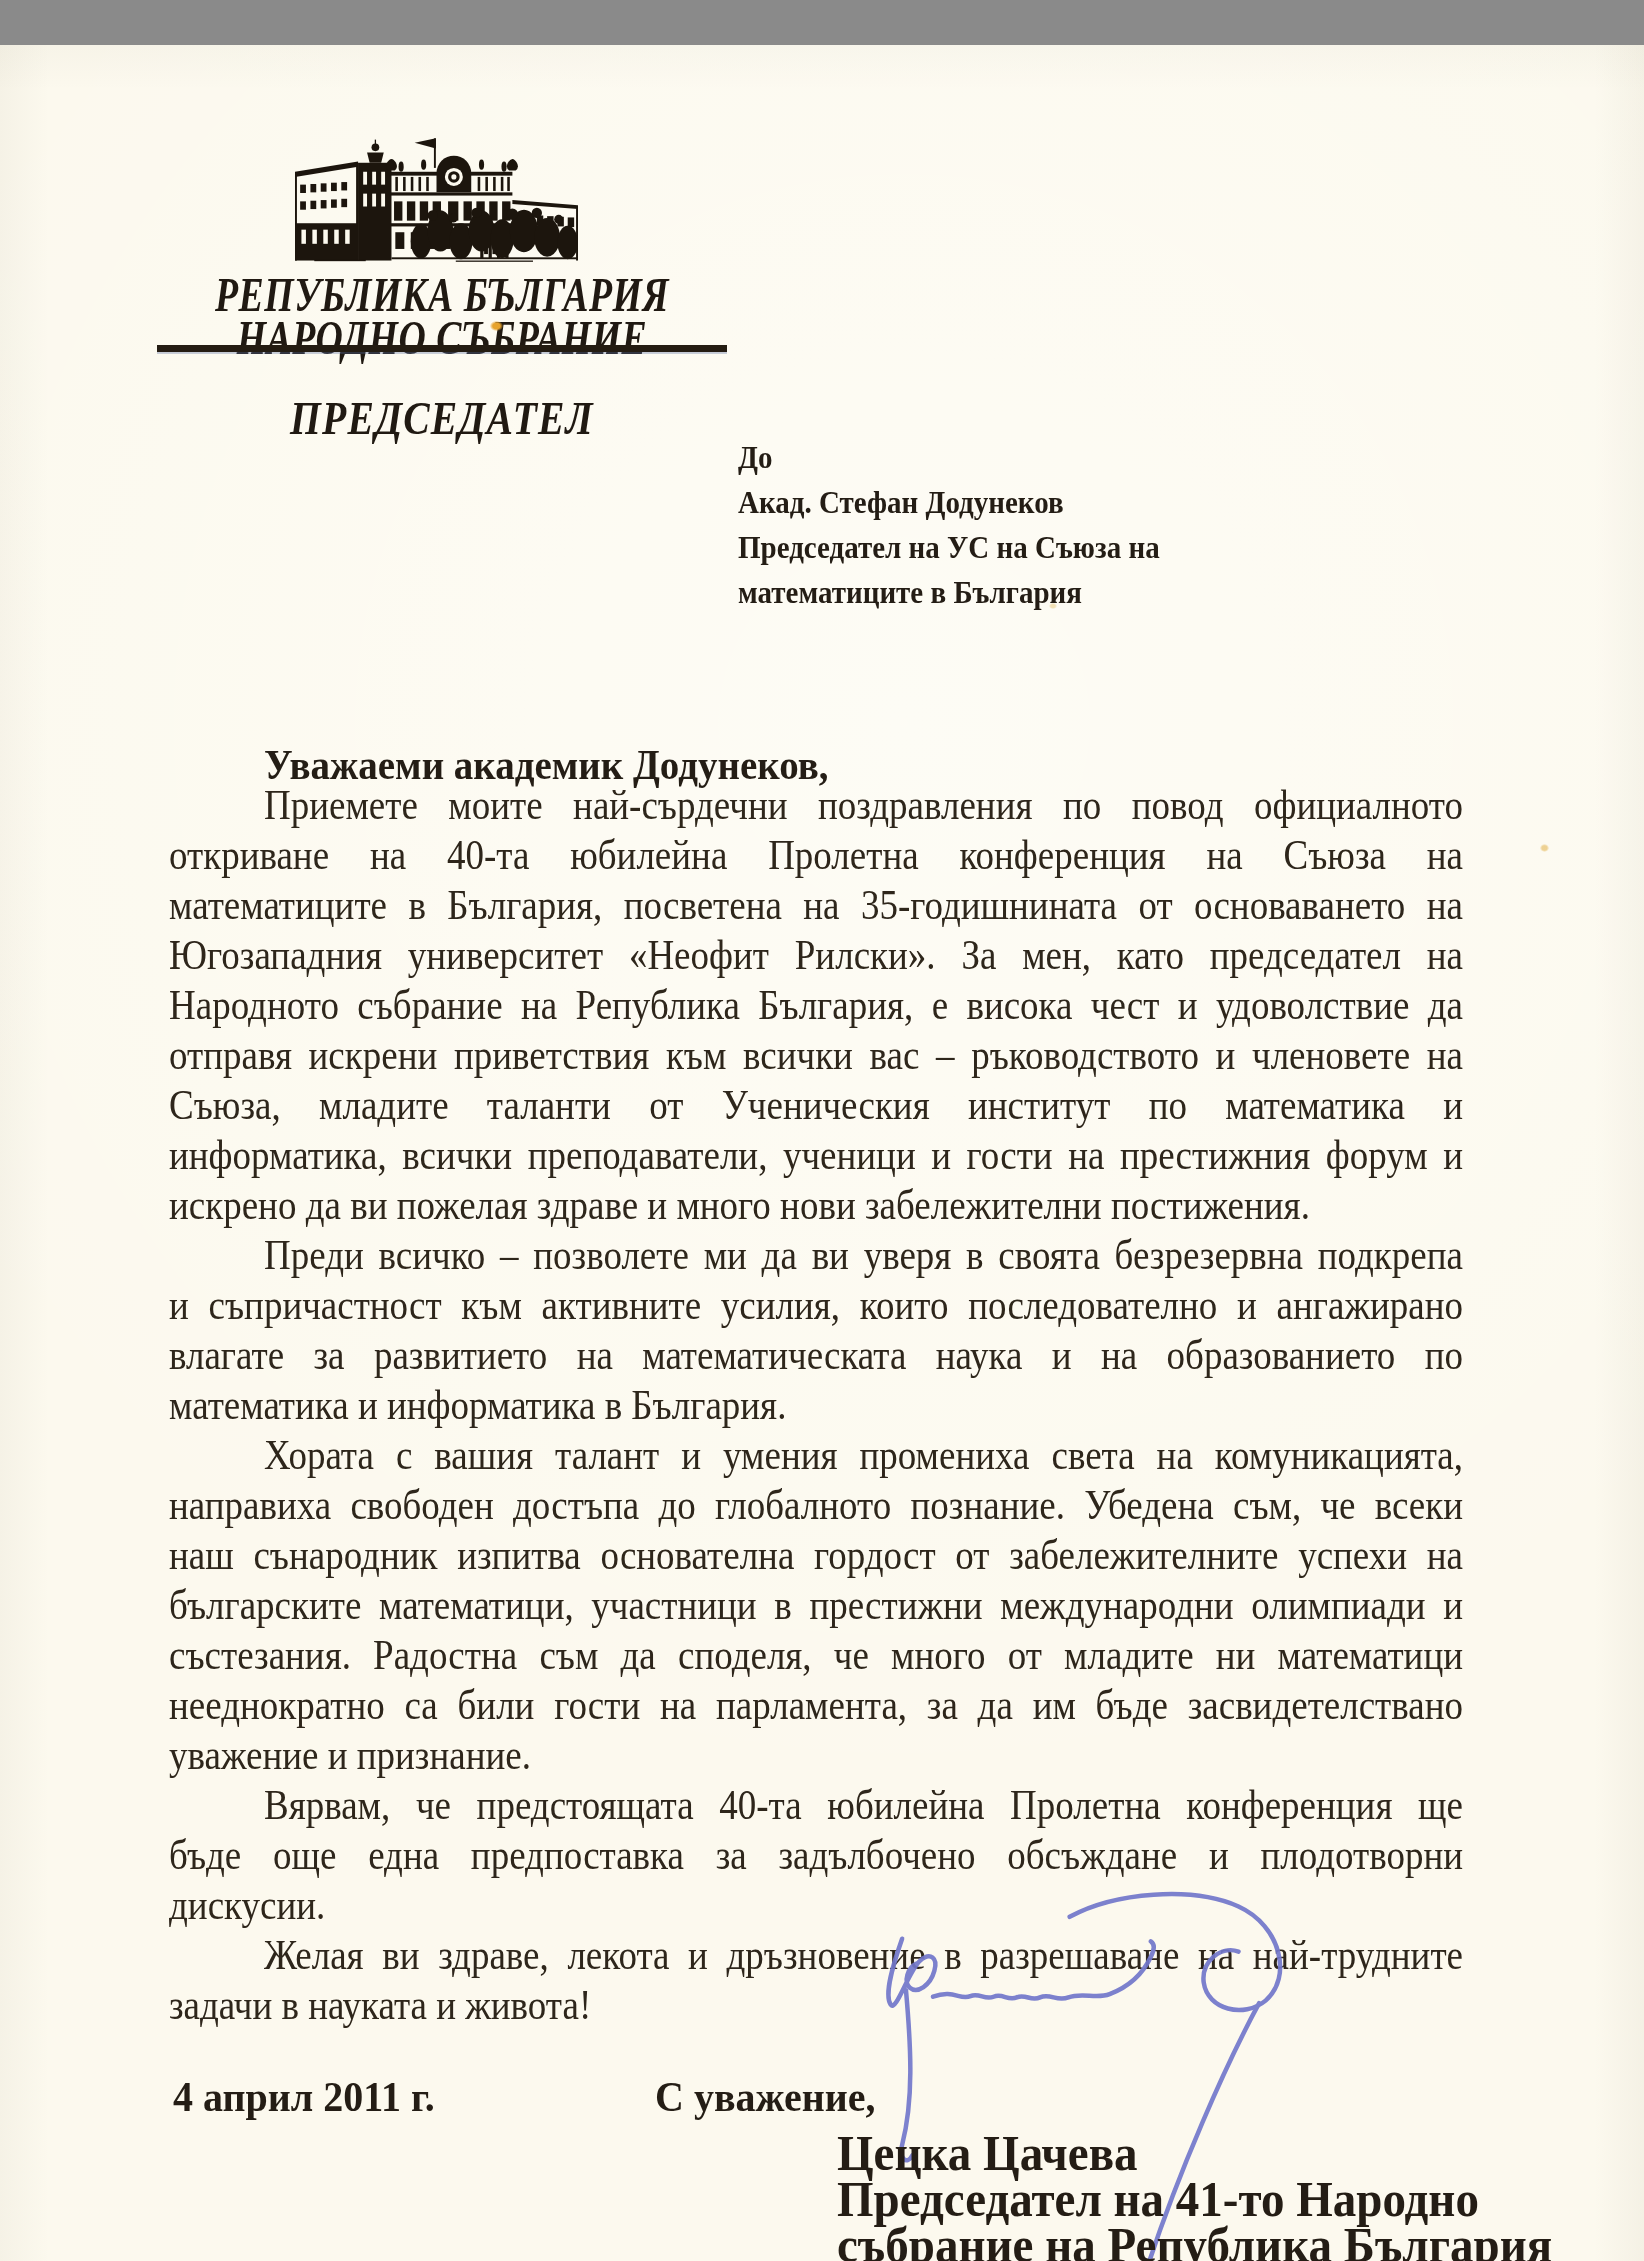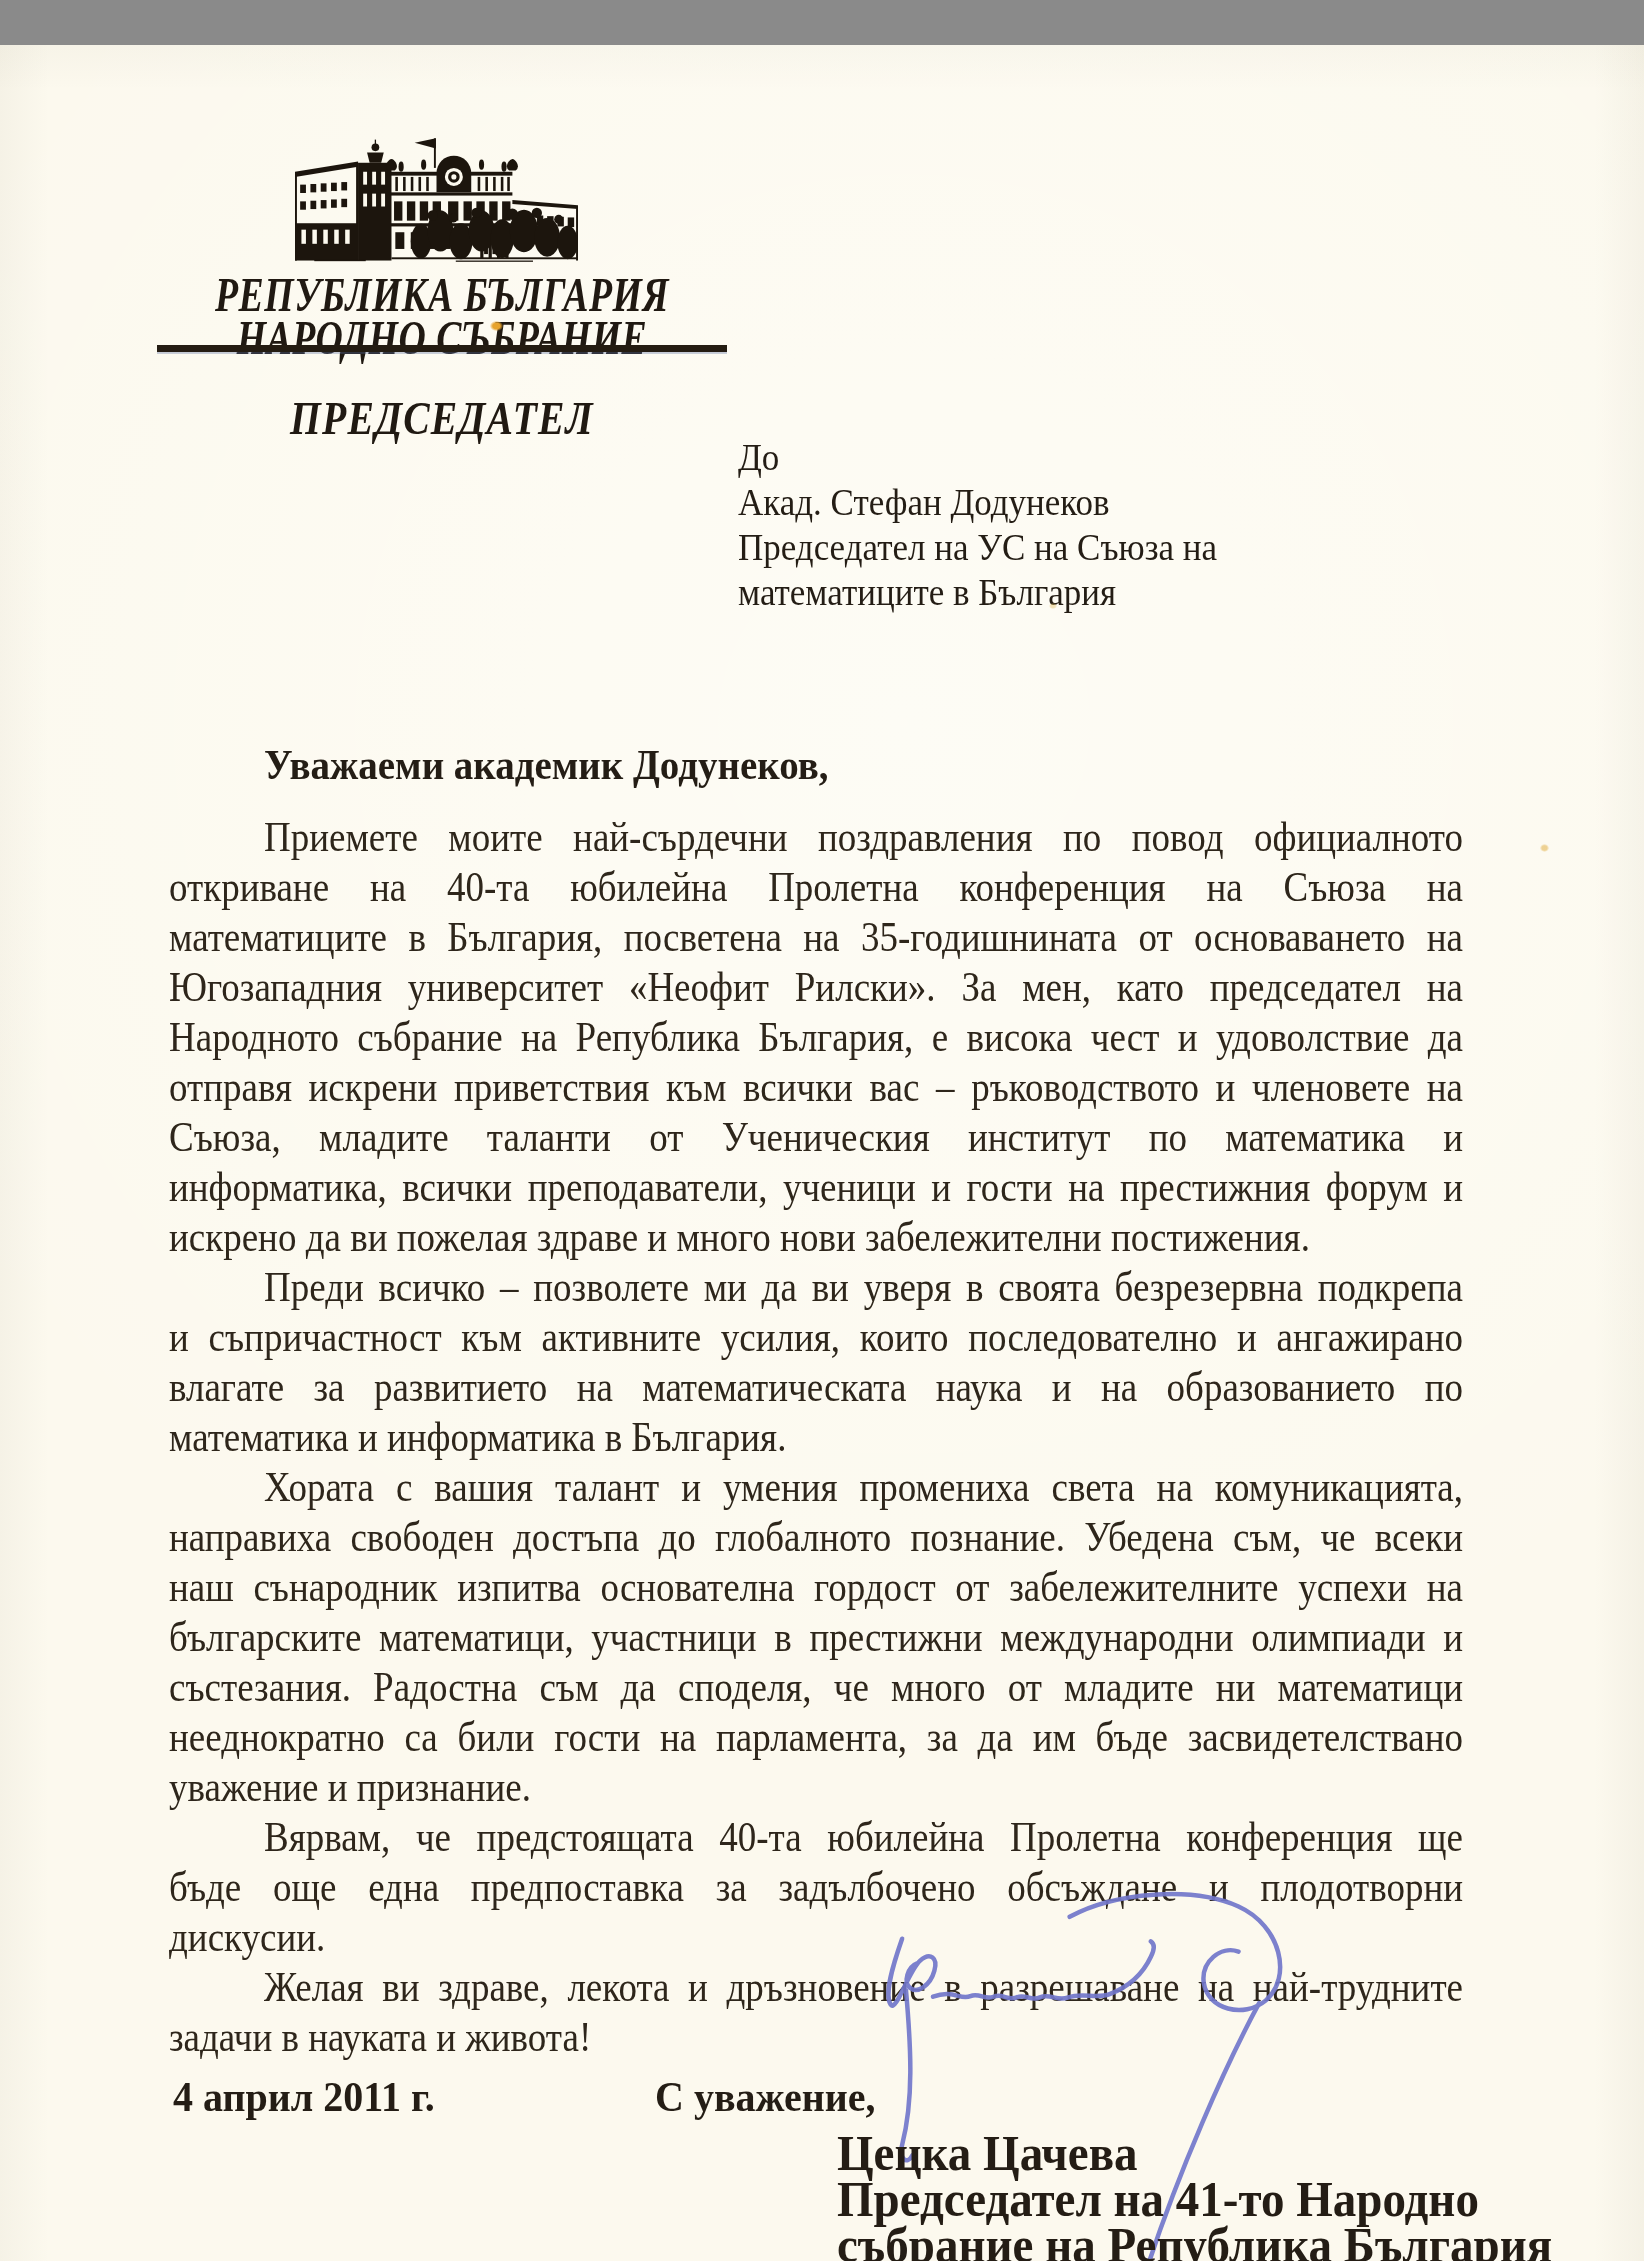--- a/index.html
+++ b/index.html
@@ -21,26 +21,26 @@
   .hdr-line{
     position:absolute;left:157px;width:570px;
     text-align:center;font-weight:bold;font-style:italic;color:#201912;
     white-space:nowrap;
   }
   .hdr-country{top:224px;font-size:45px;transform:scaleX(.84) scaleY(1.08);transform-origin:50% 50%;letter-spacing:0.6px;}
   .hdr-institution{top:267px;font-size:45px;transform:scaleX(.84) scaleY(1.08);transform-origin:50% 50%;letter-spacing:0.6px;}
   .hdr-rule{position:absolute;left:157px;top:300px;width:570px;height:7px;background:#241c12;box-shadow:0 1.9px 0 rgba(90,110,160,.35);}
   .hdr-office{top:348px;font-size:44px;transform:scaleX(.9) scaleY(1.06);transform-origin:50% 50%;letter-spacing:1.3px;}
   
-  .recipient{position:absolute;left:738px;top:390px;font-weight:normal;font-size:35px;color:#241d15;}
+  .recipient{position:absolute;left:738px;top:390px;font-weight:bold;font-size:29px;color:#241d15;}
   .recipient .rline{height:45px;line-height:45px;transform:scaleY(1.08);white-space:nowrap;}
   
   .salutation{position:absolute;left:264px;top:694px;font-weight:bold;font-size:39px;color:#241d15;transform:scaleY(1.1);transform-origin:left top;white-space:nowrap;}
   
-  .body-text{position:absolute;left:169px;top:768px;width:1294px;font-size:37px;color:#2e261b;}
+  .body-text{position:absolute;left:169px;top:736px;width:1294px;font-size:37px;color:#2e261b;}
   .body-text .line{
     height:50px;line-height:50px;
     text-align:justify;text-align-last:justify;
     transform:scaleY(1.12);
     white-space:nowrap;
   }
   .body-text .line.first{padding-left:95px;}
   .body-text .line.plast{text-align-last:left;}
   
   .date{position:absolute;left:173px;top:2028px;font-weight:bold;font-size:40px;color:#241d15;transform:scaleY(1.08);white-space:nowrap;}

